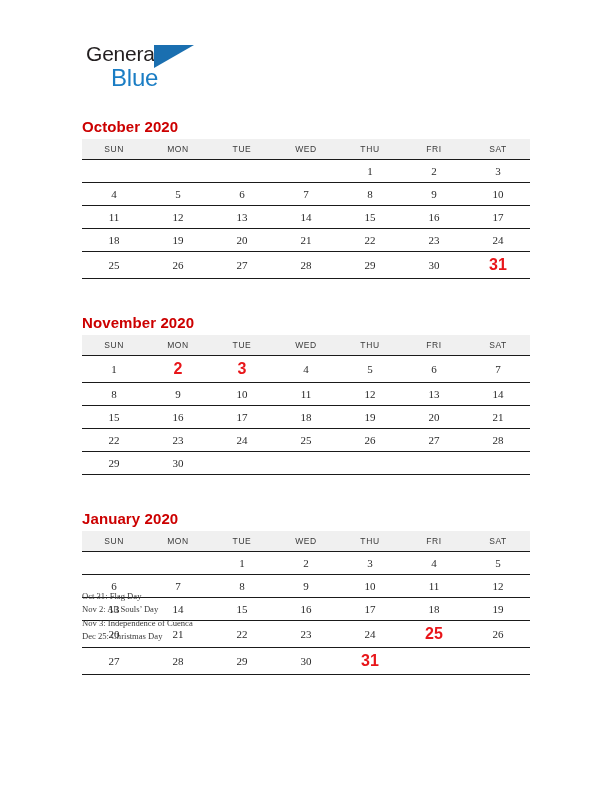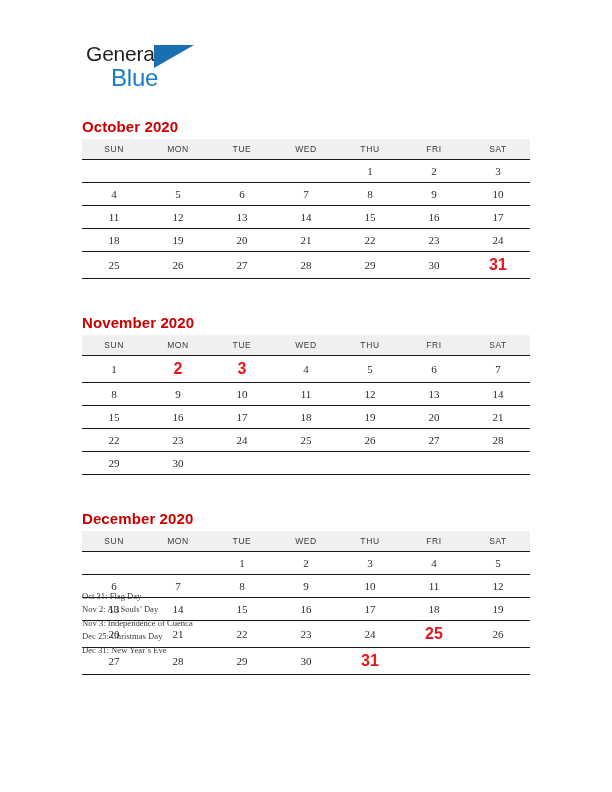--- a/index.html
+++ b/index.html
@@ -272,21 +272,21 @@
             <td></td>
             <td></td>
             <td></td>
             <td></td>
             <td></td>
           </tr>
         </tbody>
       </table>
     </div>
     <div class="month-block">
-      <div class="month-name">December 2020</div>
+      <div class="month-name">January 2020</div>
       <table class="cal">
         <thead>
           <tr>
             <th>SUN</th>
             <th>MON</th>
             <th>TUE</th>
             <th>WED</th>
             <th>THU</th>
             <th>FRI</th>
             <th>SAT</th>
@@ -341,14 +341,13 @@
         </tbody>
       </table>
     </div>
   </div>
 
 <div class="legend">
     <div class="legend-item">Oct 31: Flag Day</div>
     <div class="legend-item">Nov 2: All Souls’ Day</div>
     <div class="legend-item">Nov 3: Independence of Cuenca</div>
     <div class="legend-item">Dec 25: Christmas Day</div>
-    <div class="legend-item">Dec 31: New Year’s Eve</div>
   </div>
 
 </body></html>

